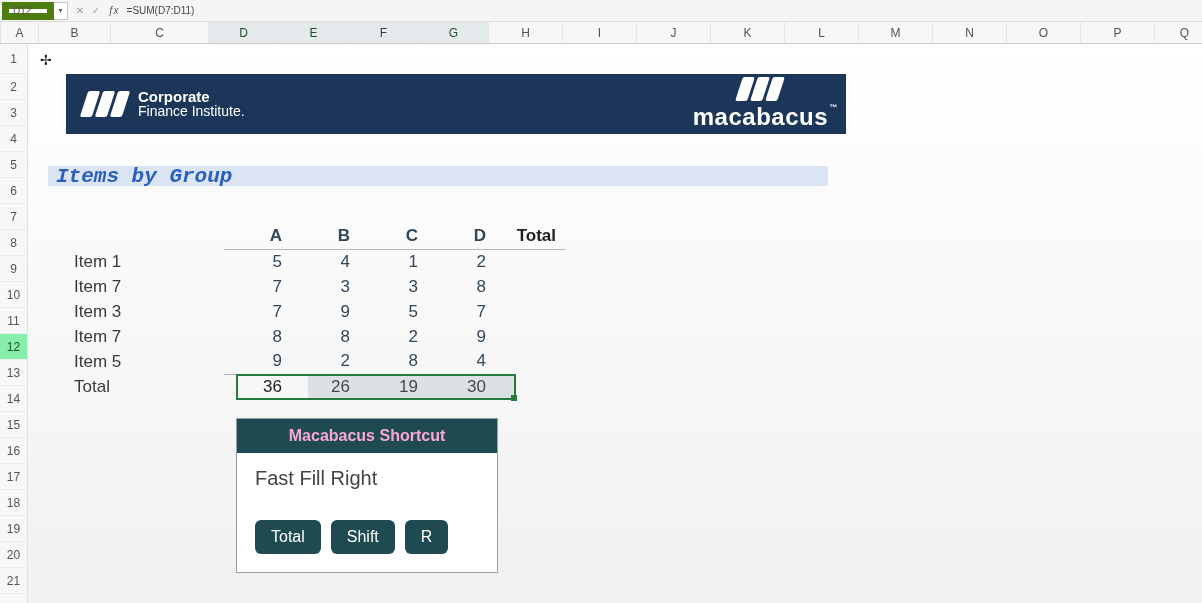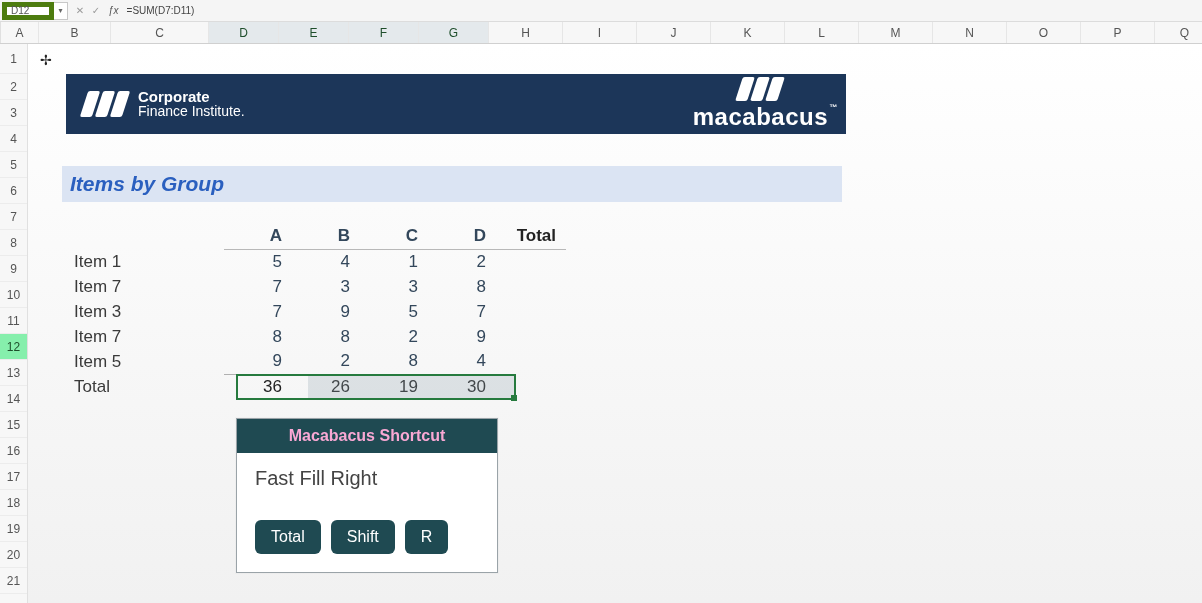--- a/index.html
+++ b/index.html
@@ -16,21 +16,21 @@
     height: 22px;
     display: flex;
     align-items: center;
     background: #f5f5f5;
     border-bottom: 1px solid #dcdcdc;
     font-size: 10px;
     color: #555;
   }
   .name-box {
     width: 52px; height: 18px;
-    border: 5px solid #4d7c0f;
+    border: 7px solid #4d7c0f;
     background: #fff;
     display: flex; align-items: center;
     padding-left: 4px;
     margin-left: 2px;
     font-size: 10px;
   }
   .name-box-arrow {
     width: 14px; height: 18px;
     border: 1px solid #c8c8c8; border-left: none;
     background: #fff;
@@ -129,30 +129,31 @@
     margin-left: auto; display: flex; align-items: center; gap: 2px; flex-direction: column;
   }
   .mac-bars { display: flex; gap: 3px; transform: skewX(-18deg);}
   .mac-bars span { width: 12px; height: 24px; background: #fff; border-radius: 2px;}
   .mac-txt { font-weight: 700; font-size: 24px; letter-spacing: .5px; position: relative;}
   .mac-tm { font-size: 8px; position: absolute; top: 0; right: -10px; }
 
   
   .section-title {
     position: absolute;
-    left: 34px;
+    left: 20px;
     top: 122px;
-    width: 780px; height: 36px;
+    width: 780px; height: 20px;
     background: #dbe4f3;
     color: #2a5fbf;
     font-weight: 800;
     font-size: 21px;
     font-style: italic;
     display: flex; align-items: center;
     padding-left: 8px;
+    font-family: Liberation Mono, monospace;
   }
 
   
   .data-table {
     position: absolute;
     left: 46px; 
     top: 180px; 
     font-size: 17px;
     color: #3a3a3a;
   }

